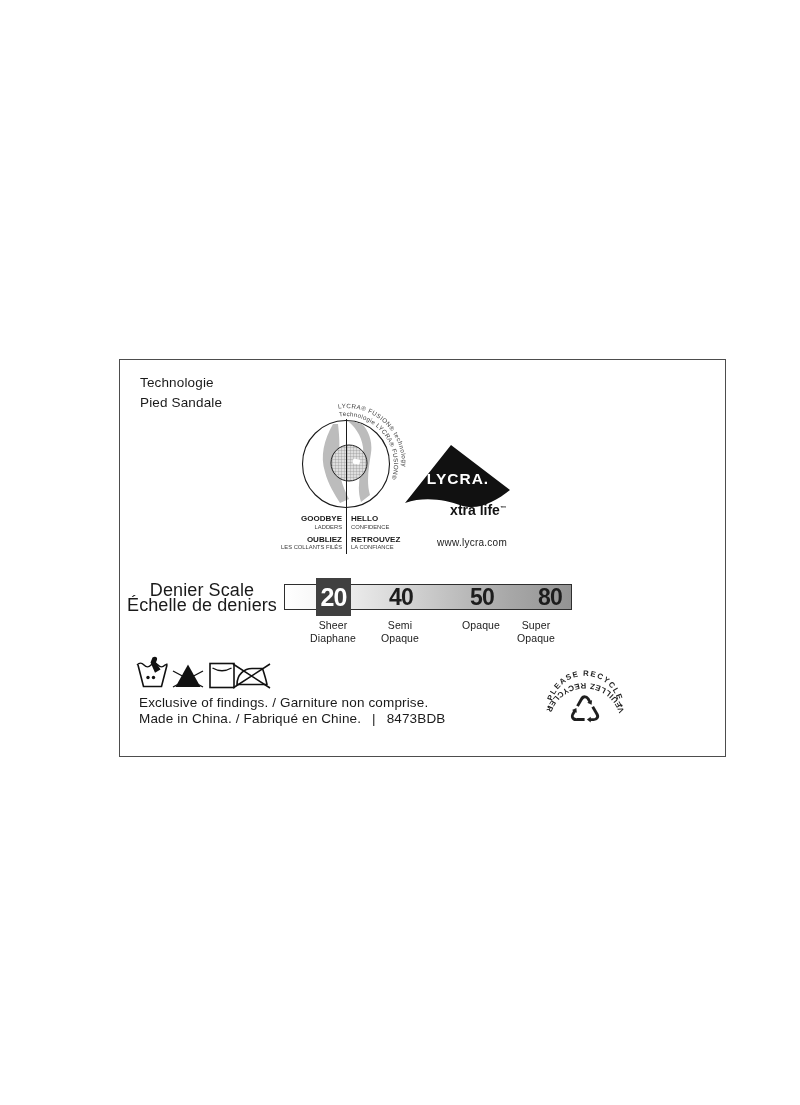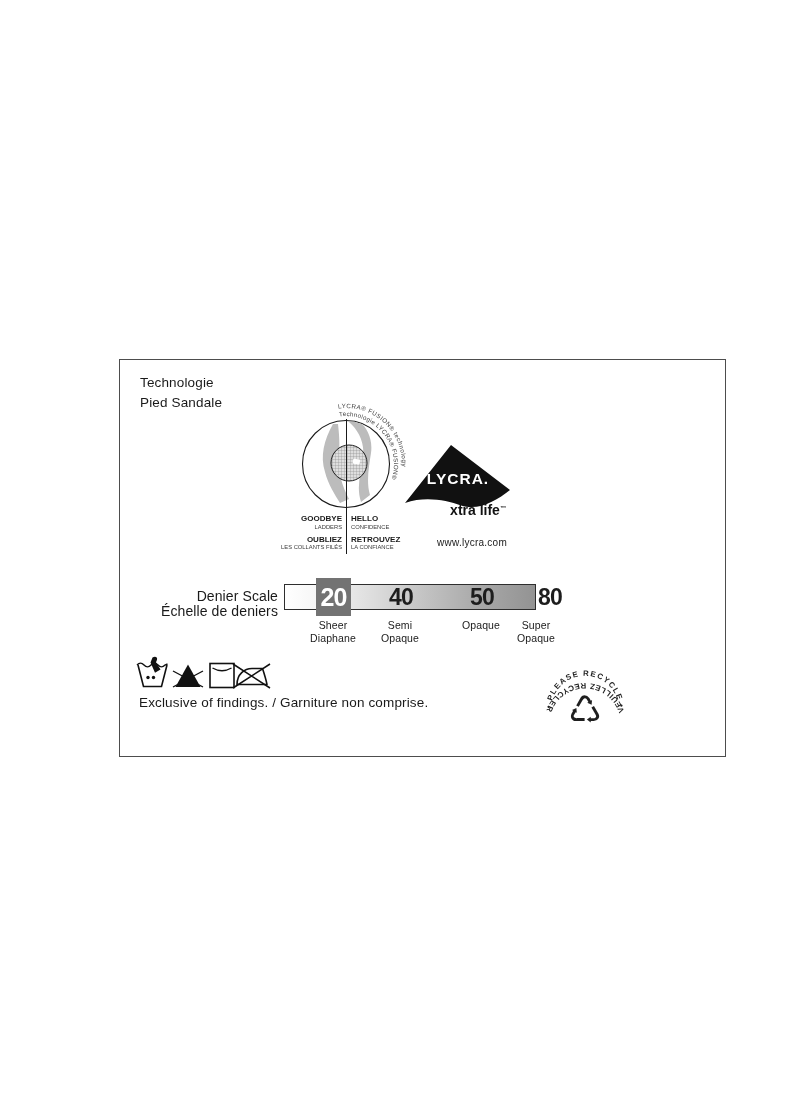--- a/index.html
+++ b/index.html
@@ -10,32 +10,32 @@
   }
   .label-box{
     position:absolute;left:119px;top:359px;width:607px;height:398px;
     border:1.5px solid #4d4d4d;background:#ffffff;box-sizing:border-box;
   }
   .abs{position:absolute;}
   .foot-style{left:20px;top:13px;font-size:13.5px;line-height:19.5px;letter-spacing:.15px;}
   .badge-svg{left:158px;top:42px;}
   .logo-svg{left:279px;top:77px;}
   .website{left:292px;top:177px;width:120px;text-align:center;font-size:10px;letter-spacing:.25px;color:#1a1a1a;}
-  .denier-title{left:6px;top:229px;width:152px;text-align:right;font-size:14px;line-height:15px;letter-spacing:.1px;}
+  .denier-title{left:6px;top:223px;width:152px;text-align:center;font-size:18px;line-height:15px;letter-spacing:.1px;}
   .denier-bar{
-    left:164px;top:224px;width:252px;height:26px;box-sizing:border-box;
+    left:164px;top:224px;width:288px;height:26px;box-sizing:border-box;
     border:1px solid #2e2e2e;
     background:linear-gradient(to right,#ffffff 0%,#f4f4f4 15%,#dcdcdc 36%,#c0c0c0 58%,#a8a8a8 78%,#939393 100%);
   }
   .bar-num{
     position:absolute;top:50%;transform:translate(-50%,-50%);
     font-size:23px;font-weight:bold;color:#1d1d1d;letter-spacing:-.8px;white-space:nowrap;
   }
   .sel-box{
-    left:196px;top:218px;width:35px;height:38px;background:#737373;color:#ffffff;
+    left:196px;top:218px;width:35px;height:38px;background:#404040;color:#ffffff;
     font-size:25px;font-weight:bold;text-align:center;line-height:38px;letter-spacing:-1px;
   }
   .denier-label{top:259px;transform:translateX(-50%);text-align:center;font-size:10.5px;line-height:13px;letter-spacing:.1px;white-space:nowrap;}
   .care-svg{left:16px;top:296px;}
   .recycle-svg{left:417px;top:302px;}
   .legal{left:19px;top:335px;font-size:13.5px;line-height:15.8px;letter-spacing:.15px;white-space:nowrap;}
   .legal .sep{margin:0 7px;}
 </style>
 </head>
 <body>
@@ -151,15 +151,20 @@
       <textPath href="#rcTop" startOffset="50%" text-anchor="middle">• PLEASE RECYCLE •</textPath>
     </text>
     <text font-size="7.8" font-weight="bold" letter-spacing="1.2" fill="#1f1f1f">
       <textPath href="#rcBot" startOffset="50%" text-anchor="middle">VEUILLEZ RECYCLER</textPath>
     </text>
     <text x="48" y="61" text-anchor="middle" font-size="38" fill="#1f1f1f">♺</text>
   </svg>
 
   <div class="abs legal">
     <div>Exclusive of findings. / Garniture non comprise.</div>
+    <div>
+      <span>Made in China. / Fabriqué en Chine.</span>
+      <span class="sep">|</span>
+      <span>8473BDB</span>
+    </div>
   </div>
 
 </div>
 
 </body></html>

